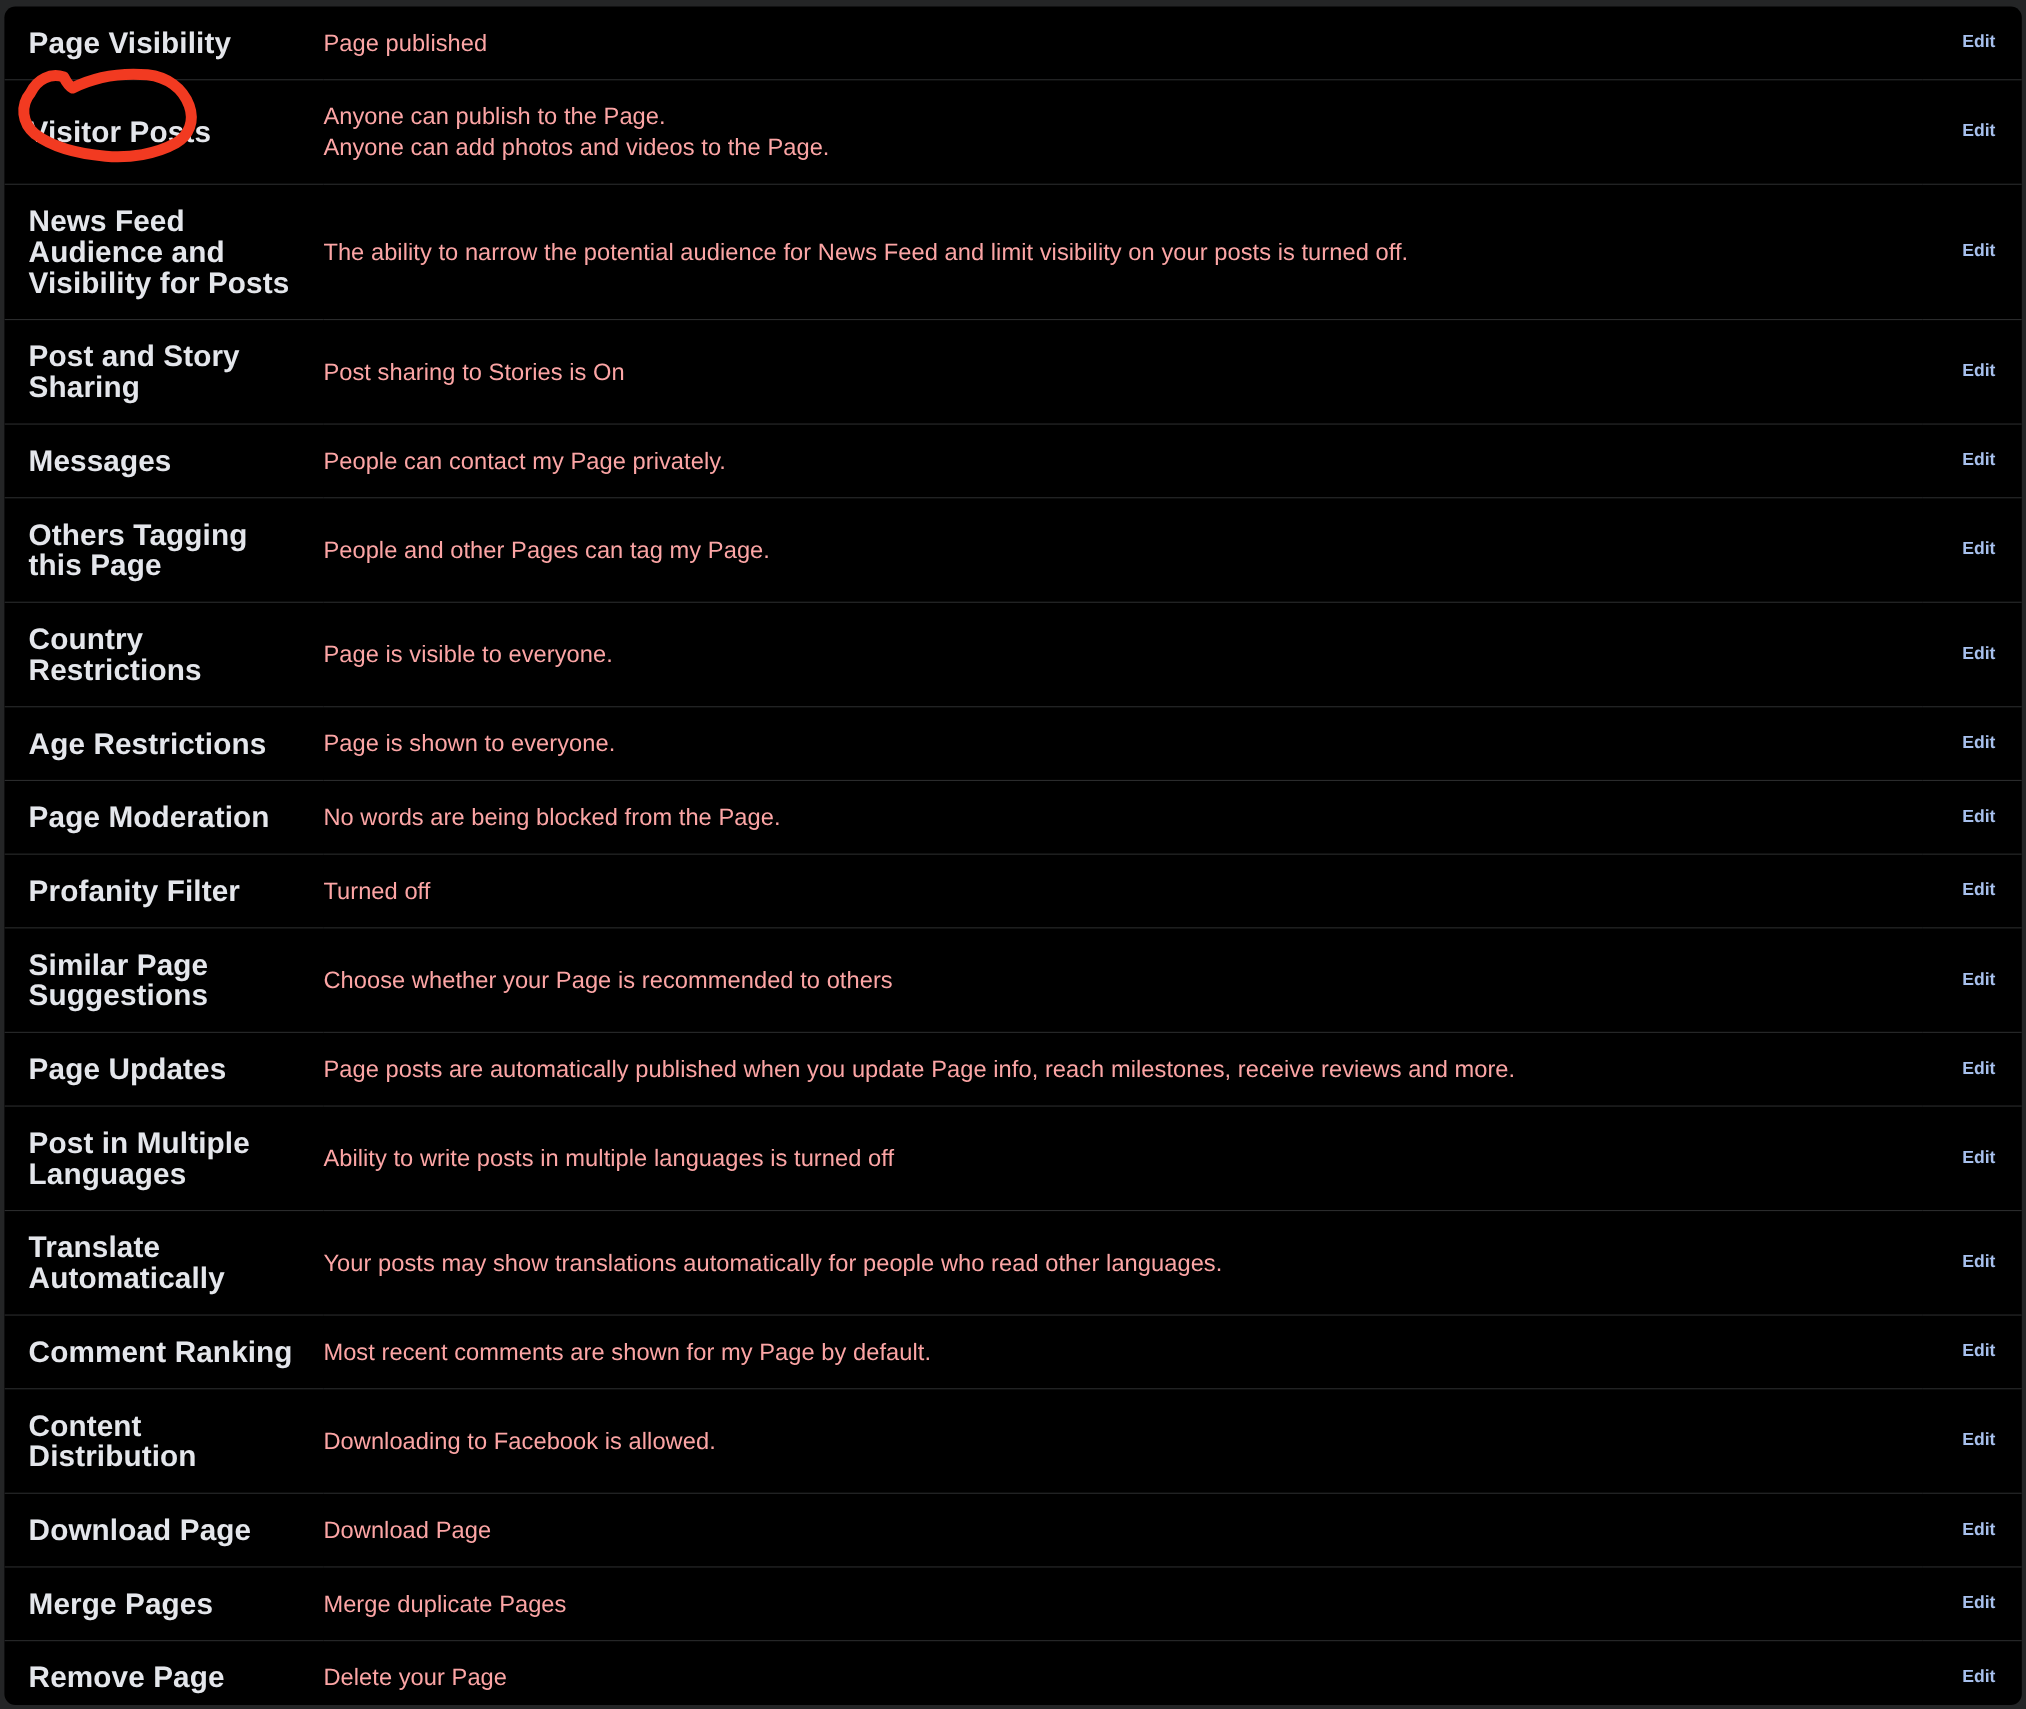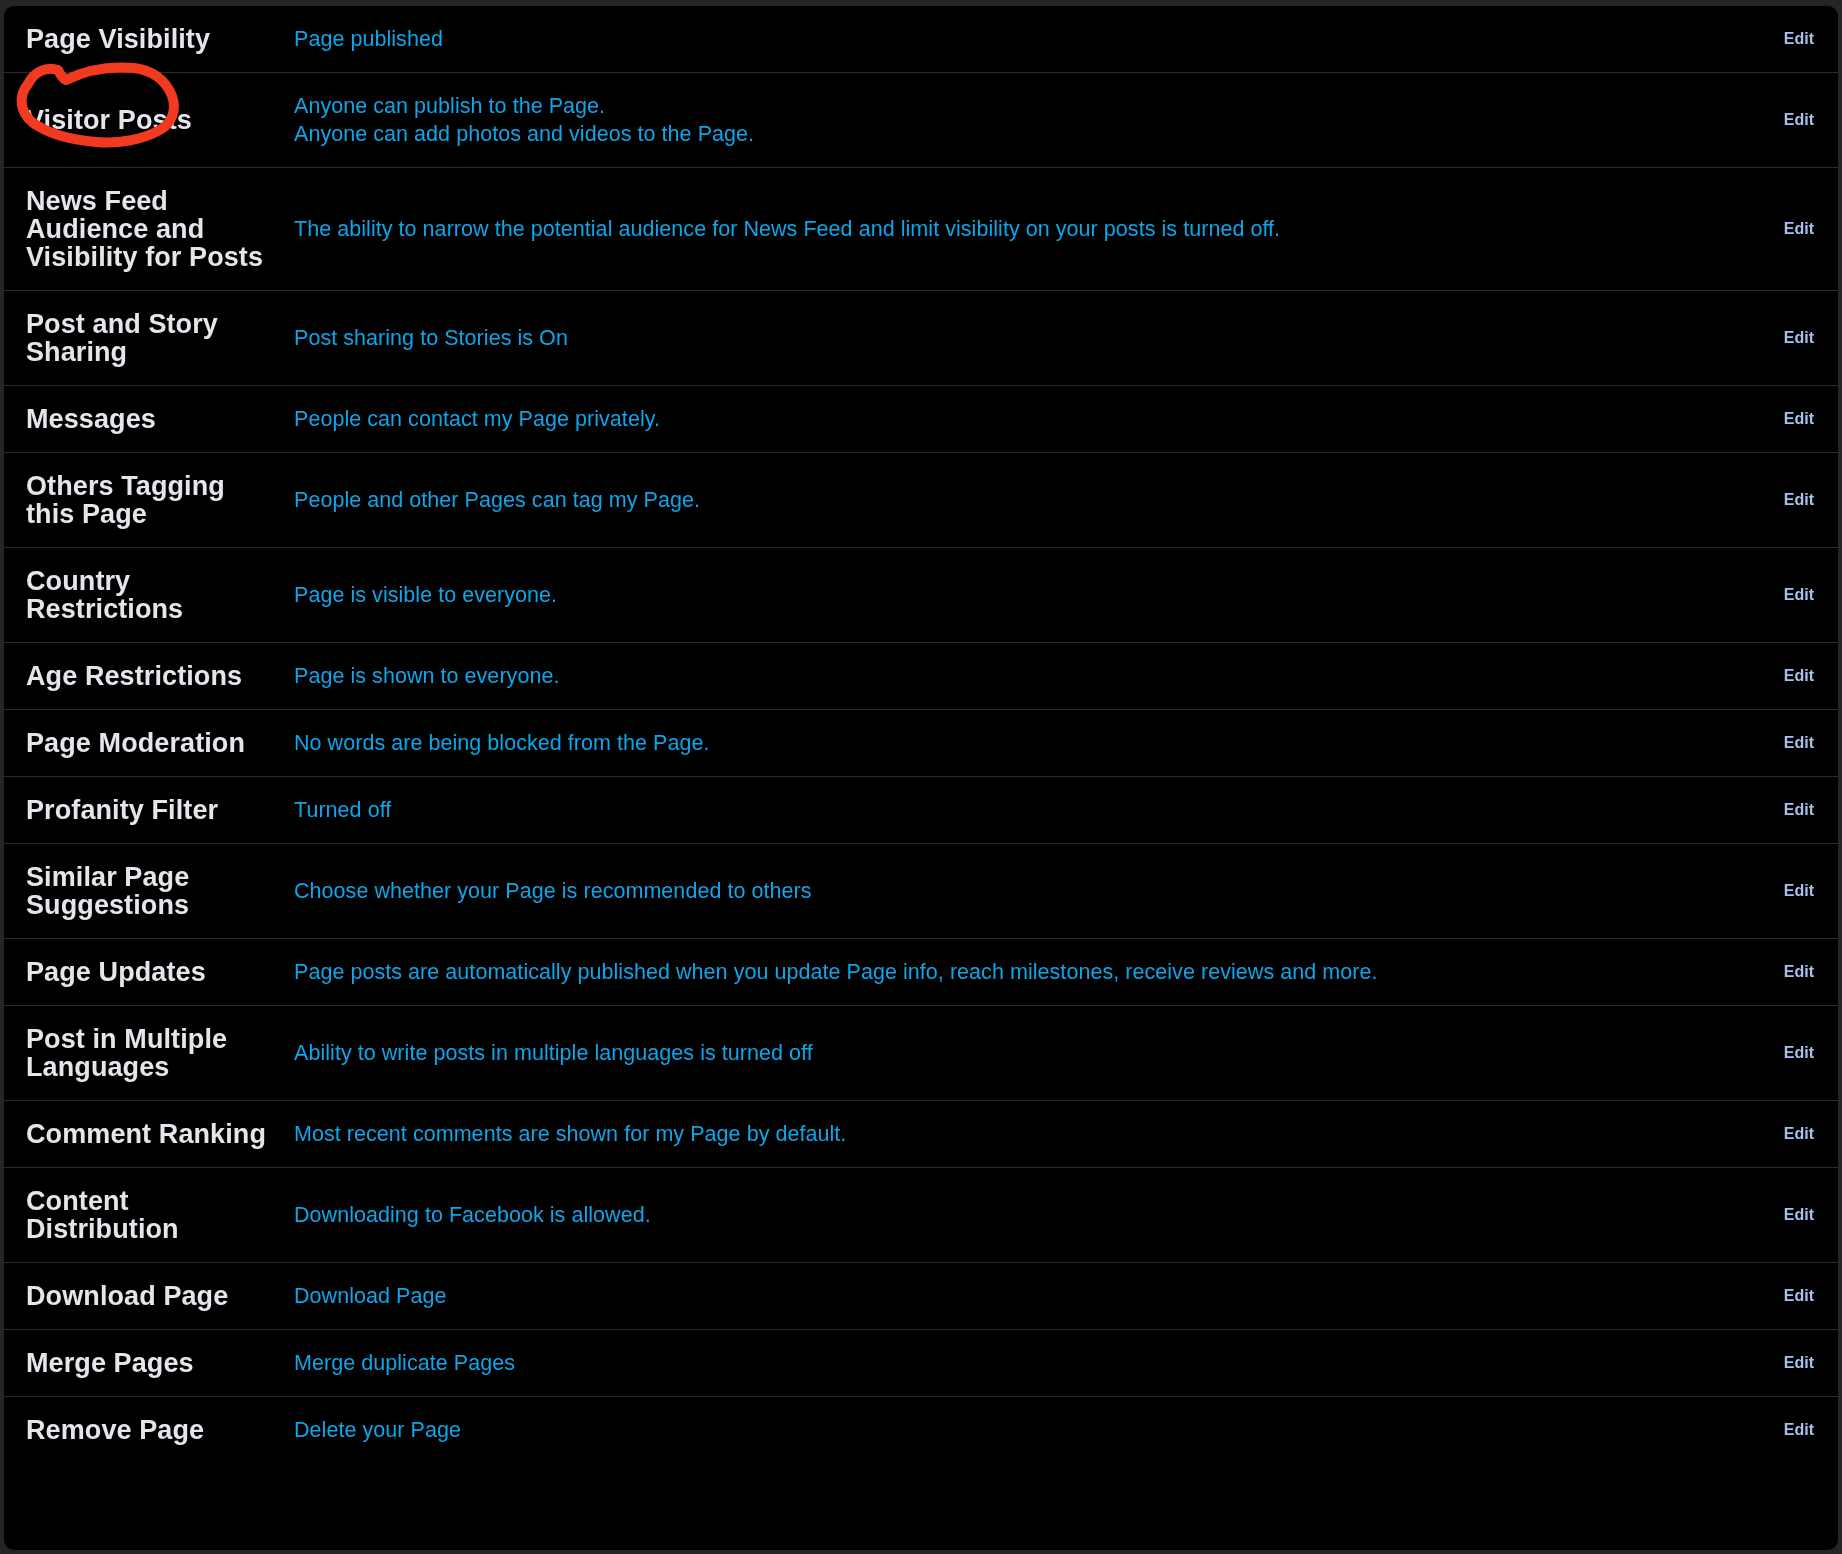--- a/index.html
+++ b/index.html
@@ -51,21 +51,21 @@
     font-size: 27px;
     font-weight: bold;
     line-height: 28px;
     letter-spacing: 0.1px;
     white-space: normal;
   }
 
   .cell-desc {
     vertical-align: middle;
     padding: 19px 20px 19px 0;
-    color: #0ea5e9;
+    color: #fca5a5;
     font-size: 21.5px;
     font-weight: normal;
     line-height: 28px;
     letter-spacing: 0.05px;
   }
 
   .desc-line { display: block; }
 
   .cell-action {
     width: 90px;
@@ -184,20 +184,27 @@
             <td class="cell-label">Page Updates</td>
             <td class="cell-desc">
               <span class="desc-line">Page posts are automatically published when you update Page info, reach milestones, receive reviews and more.</span>
             </td>
             <td class="cell-action"><a class="edit-link" href="#">Edit</a></td>
           </tr>
           <tr class="settings-row">
             <td class="cell-label">Post in Multiple Languages</td>
             <td class="cell-desc">
               <span class="desc-line">Ability to write posts in multiple languages is turned off</span>
+            </td>
+            <td class="cell-action"><a class="edit-link" href="#">Edit</a></td>
+          </tr>
+          <tr class="settings-row">
+            <td class="cell-label">Translate Automatically</td>
+            <td class="cell-desc">
+              <span class="desc-line">Your posts may show translations automatically for people who read other languages.</span>
             </td>
             <td class="cell-action"><a class="edit-link" href="#">Edit</a></td>
           </tr>
           <tr class="settings-row">
             <td class="cell-label">Comment Ranking</td>
             <td class="cell-desc">
               <span class="desc-line">Most recent comments are shown for my Page by default.</span>
             </td>
             <td class="cell-action"><a class="edit-link" href="#">Edit</a></td>
           </tr>

